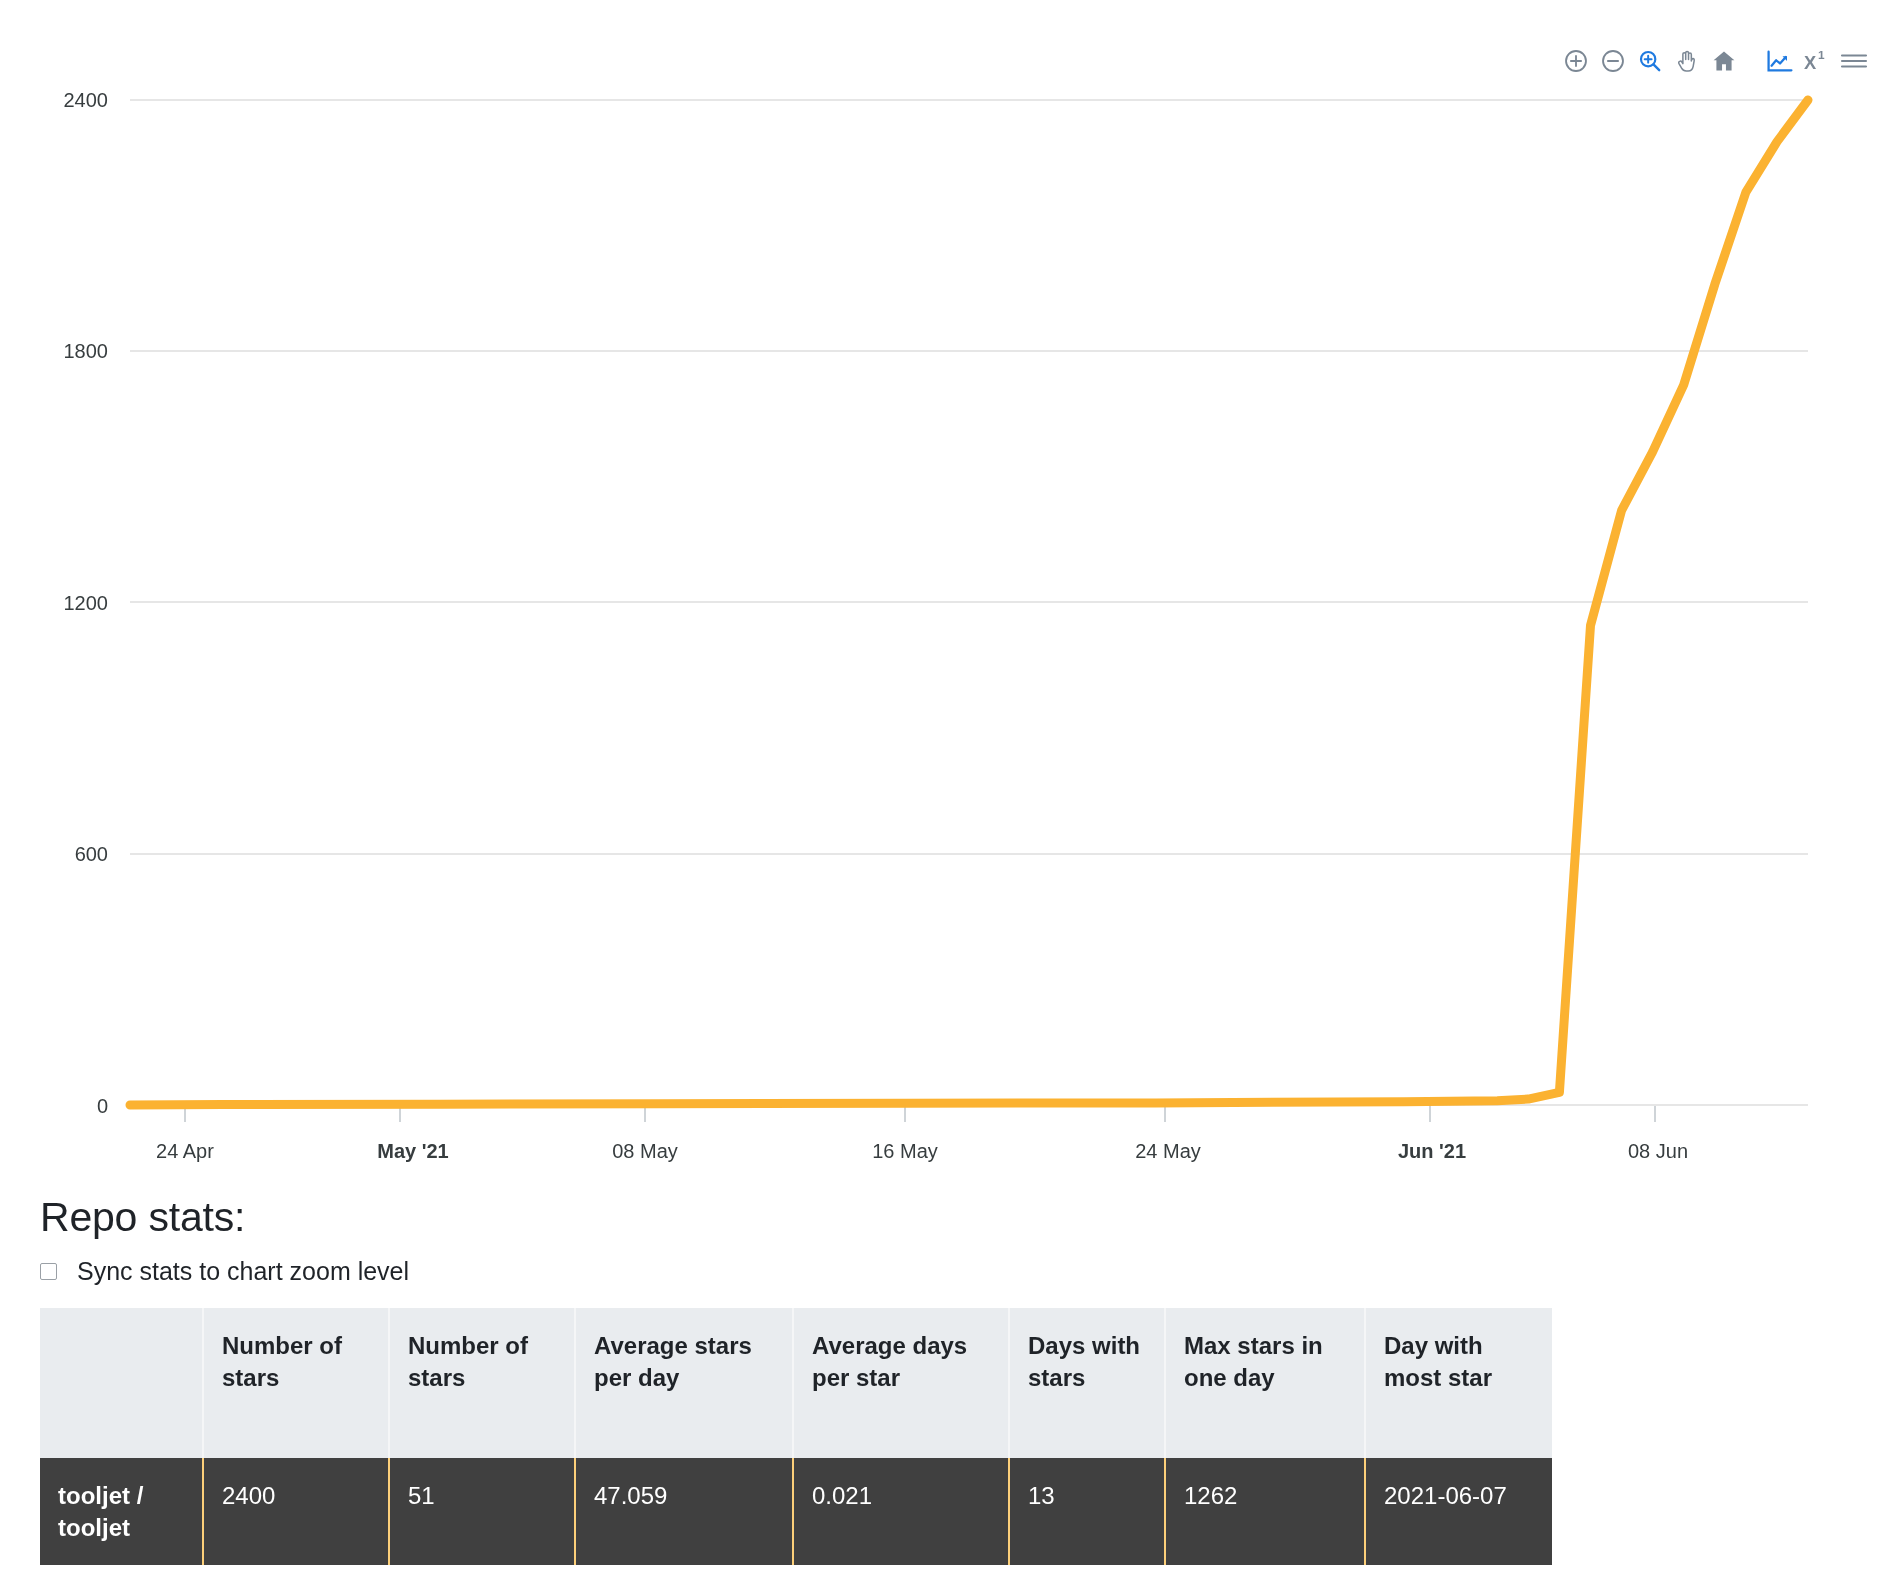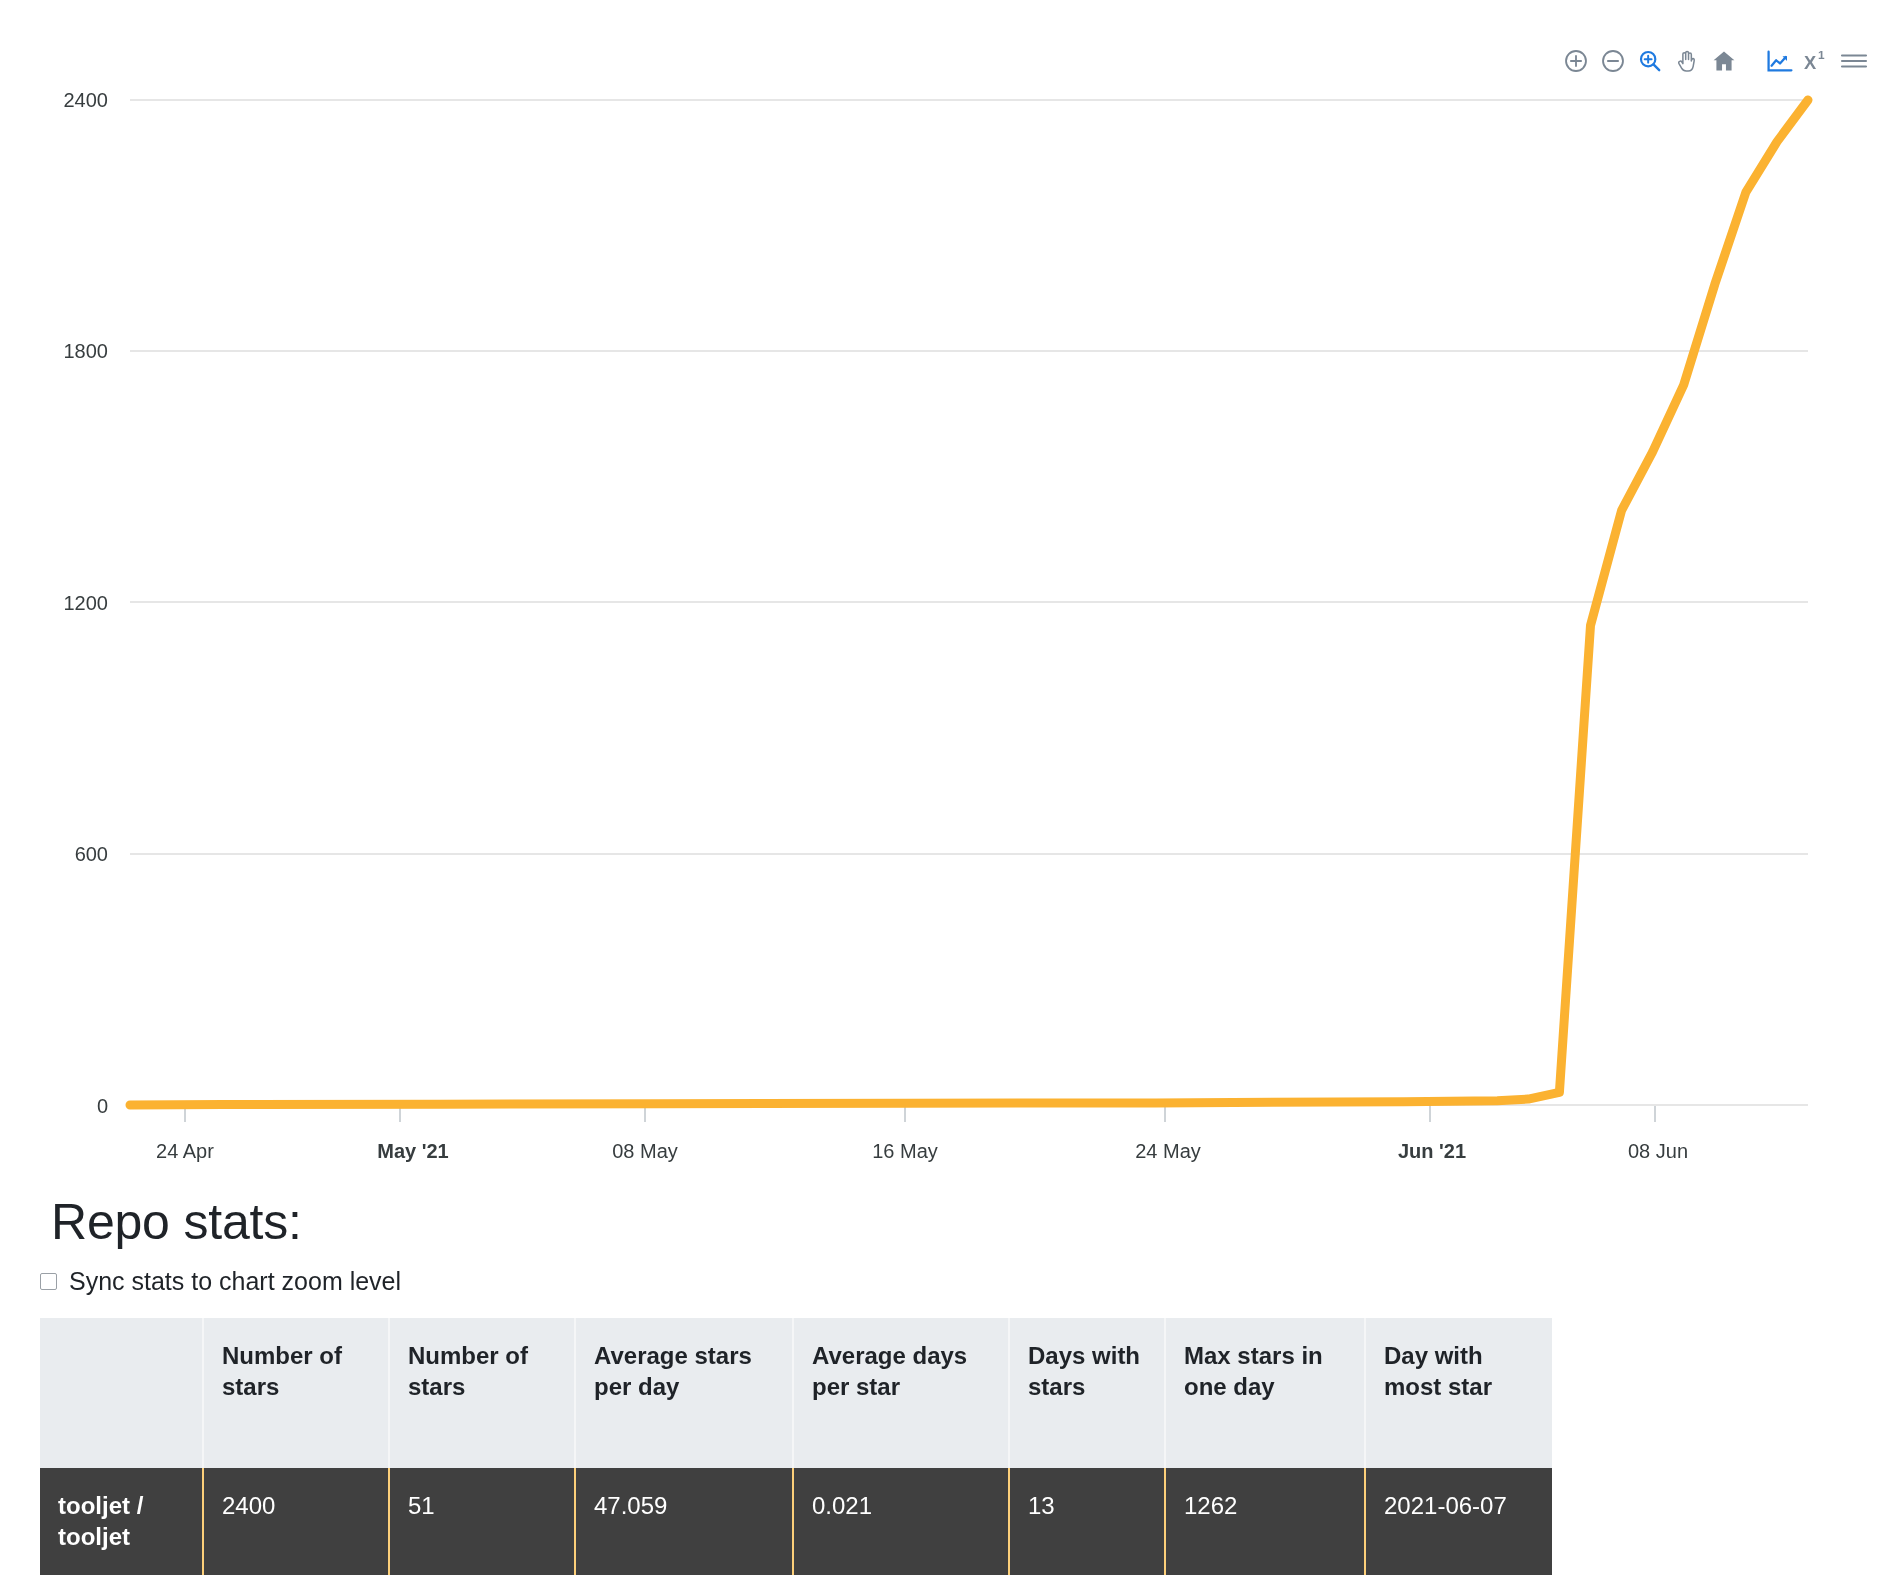--- a/index.html
+++ b/index.html
@@ -55,31 +55,31 @@
   }
   .xlabel.bold { font-weight: bold; }
 
   
   #stats-section {
     position: absolute;
     left: 40px; top: 1196px;
     width: 1810px;
   }
   #repo-stats-title {
-    font-size: 50px;
+    font-size: 41px;
     font-weight: 400;
     color: #1f2328;
-    margin: 0 0 18px 11px;
+    margin: 0 0 18px 0;
     letter-spacing: -0.2px;
     line-height: 1.05;
   }
   #sync-row {
     display: flex;
     align-items: center;
-    gap: 12px;
+    gap: 20px;
     margin-bottom: 22px;
   }
   #sync-checkbox {
     width: 17px; height: 17px;
     border: 1px solid #9aa0a6;
     border-radius: 2px;
     background: #fff;
     cursor: pointer;
     flex: 0 0 auto;
   }

